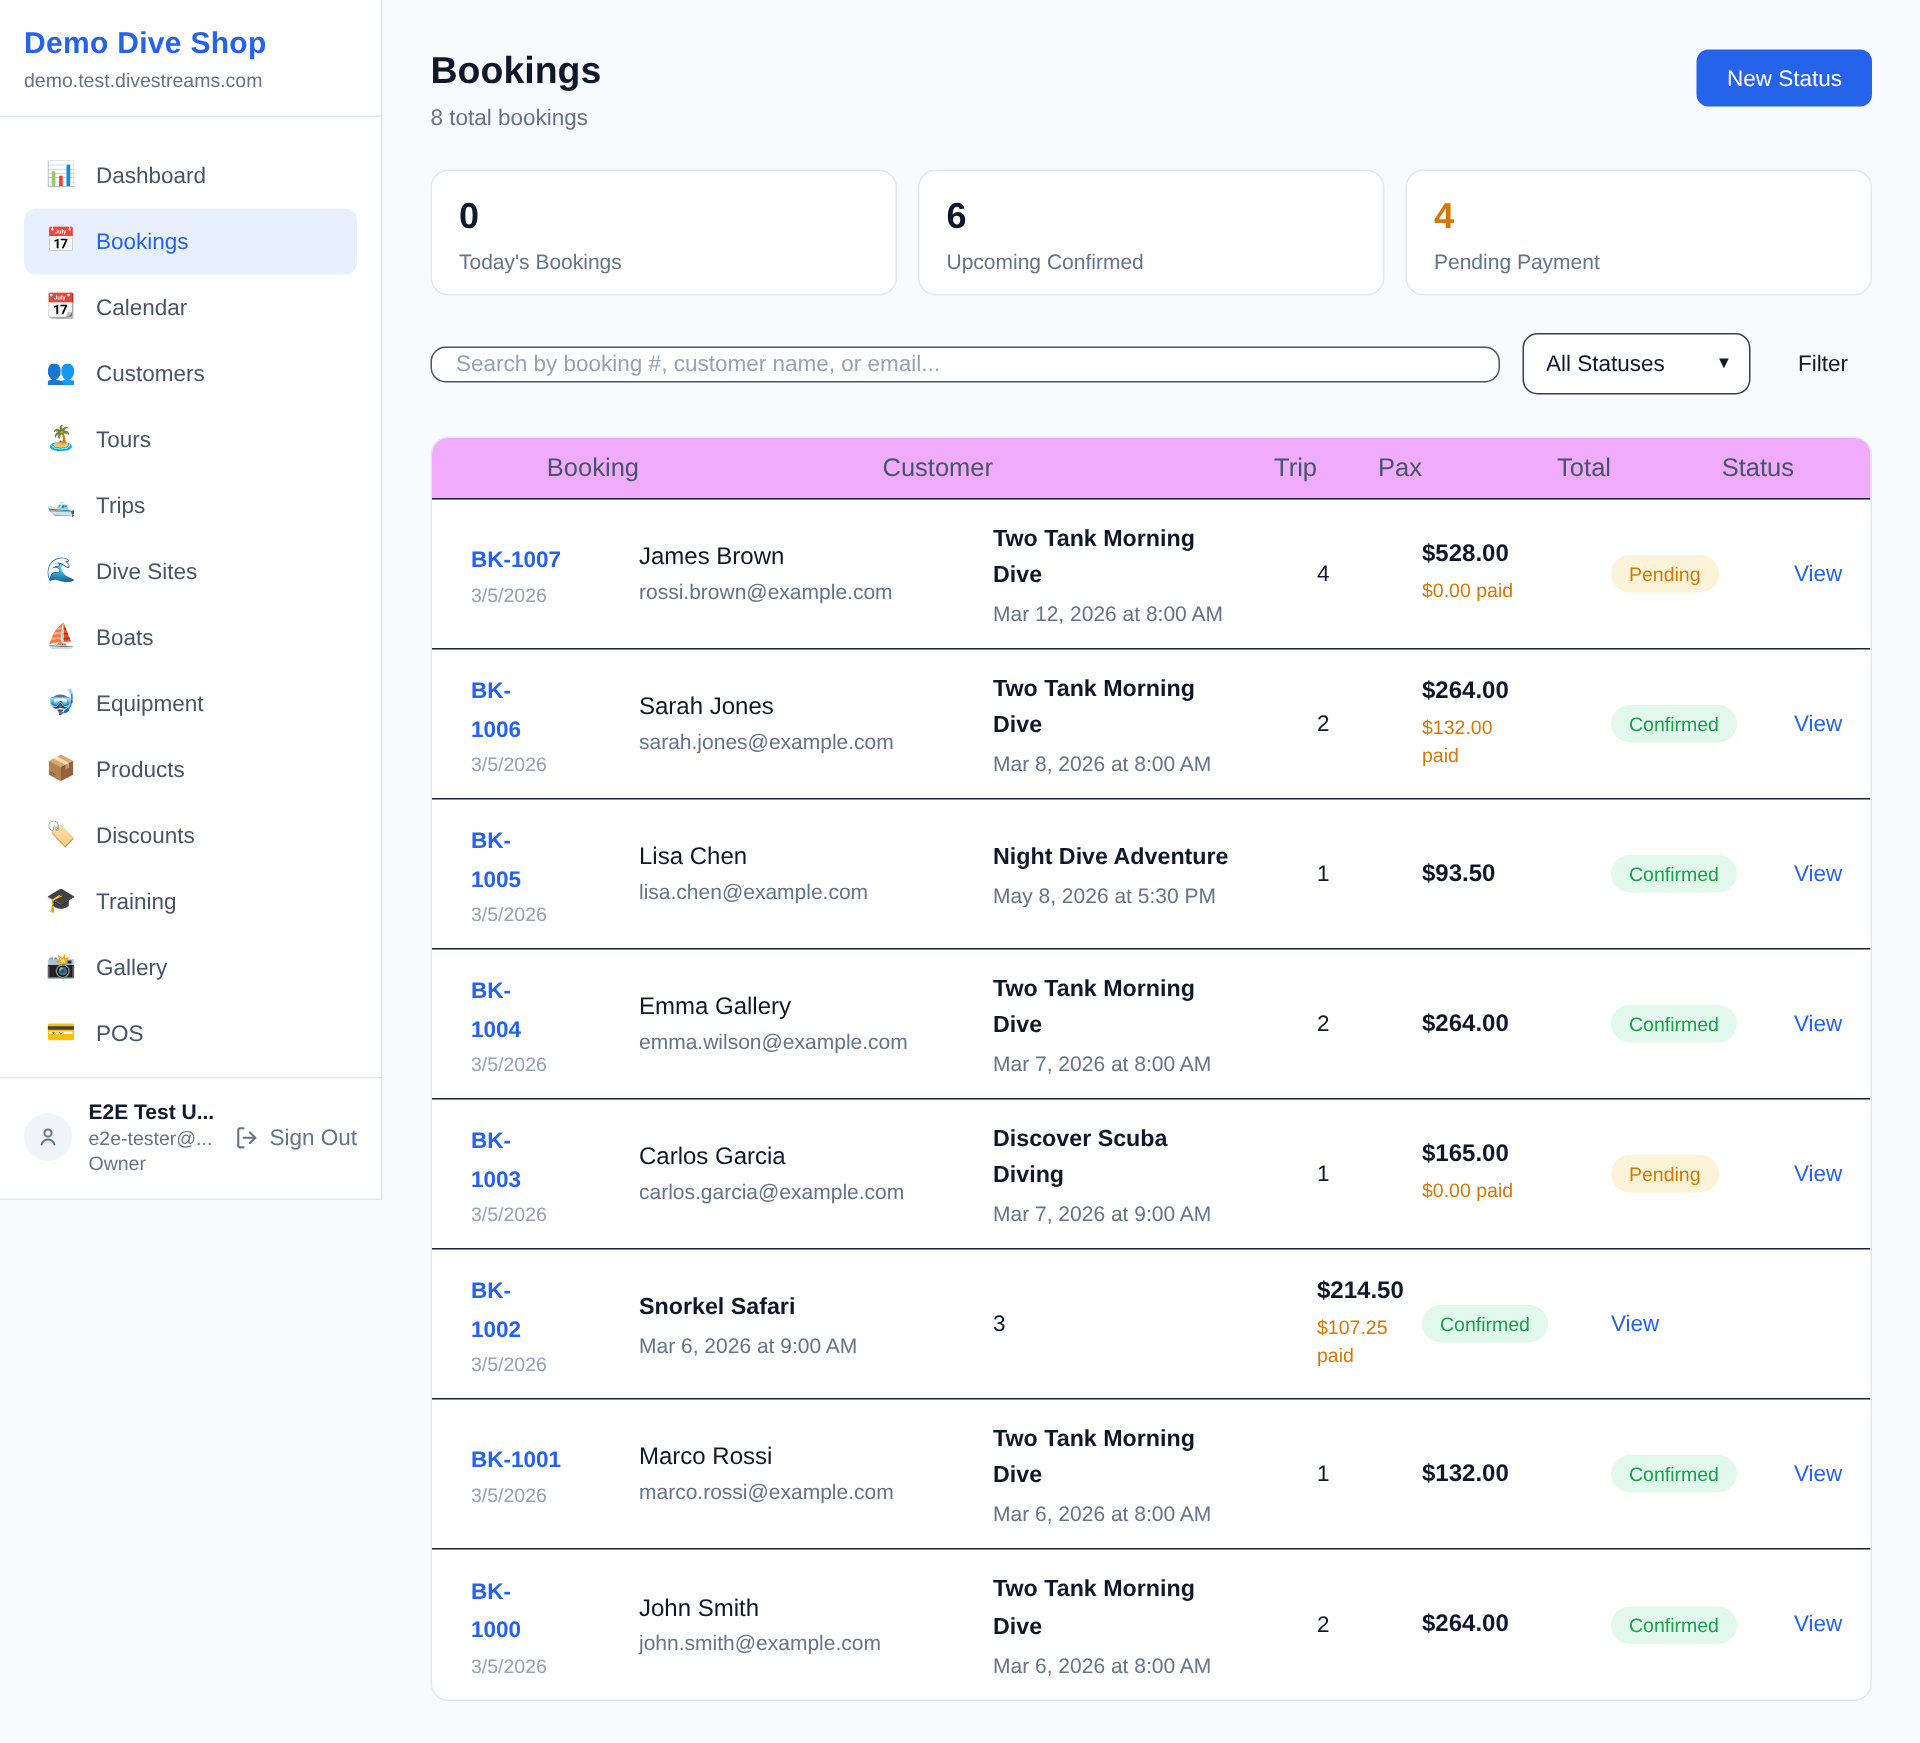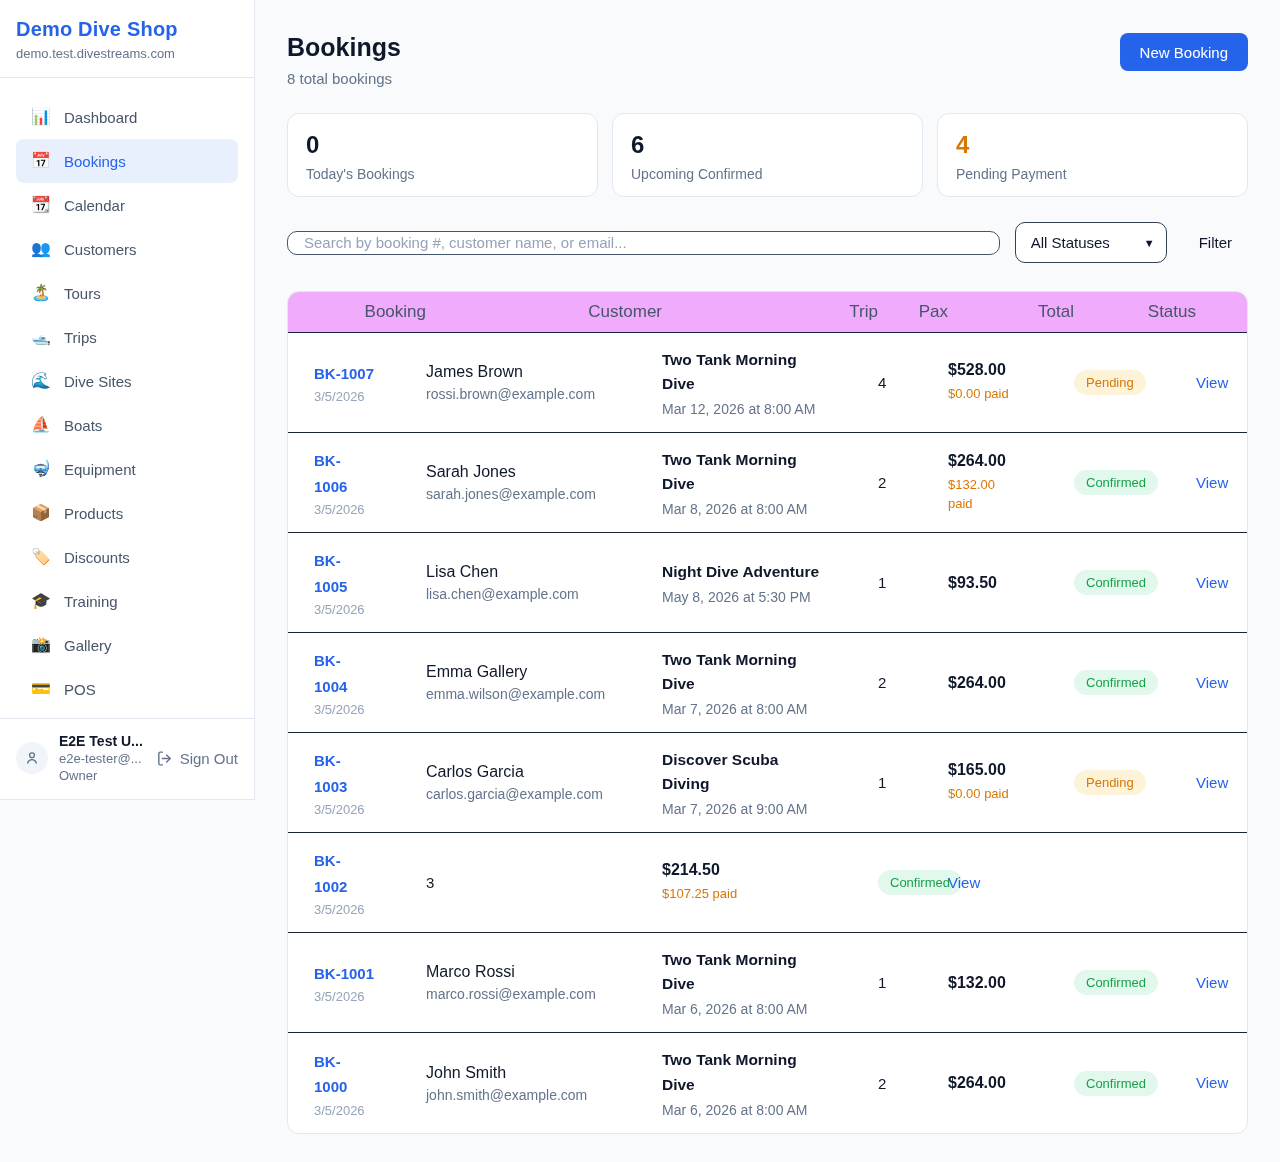--- a/index.html
+++ b/index.html
@@ -206,21 +206,21 @@
   </div>
 </aside>
 
 <main class="main">
 
   <div class="page-header">
     <div>
       <h1 class="page-title">Bookings</h1>
       <div class="page-subtitle">8 total bookings</div>
     </div>
-    <button class="primary-btn">New Booking</button>
+    <button class="primary-btn">New Status</button>
   </div>
 
   <div class="stats" id="stats-row">
       <div class="stat-card">
         <div class="stat-value" style="color: rgb(15, 23, 42);">0</div>
         <div class="stat-label">Today's Bookings</div>
       </div>
       <div class="stat-card">
         <div class="stat-value" style="color: rgb(15, 23, 42);">6</div>
         <div class="stat-label">Upcoming Confirmed</div>
@@ -384,20 +384,24 @@
     <div>
       <a class="view-link">View</a>
     </div>
   </div>
         <div class="tgrid trow">
     <div class="cell-booking">
       <div class="bk-id">BK-
 1002</div>
       <div class="bk-date">3/5/2026</div>
     </div>
+    <div>
+      <div class="trip-name">Snorkel Safari</div>
+      <div class="trip-when">Mar 6, 2026 at 9:00 AM</div>
+    </div>
     <div class="pax">3</div>
     <div>
       <div class="amount">$214.50</div>
       <div class="paid">$107.25 paid</div>
     </div>
     <div>
       <span class="badge confirmed">Confirmed</span>
     </div>
     <div>
       <a class="view-link">View</a>

